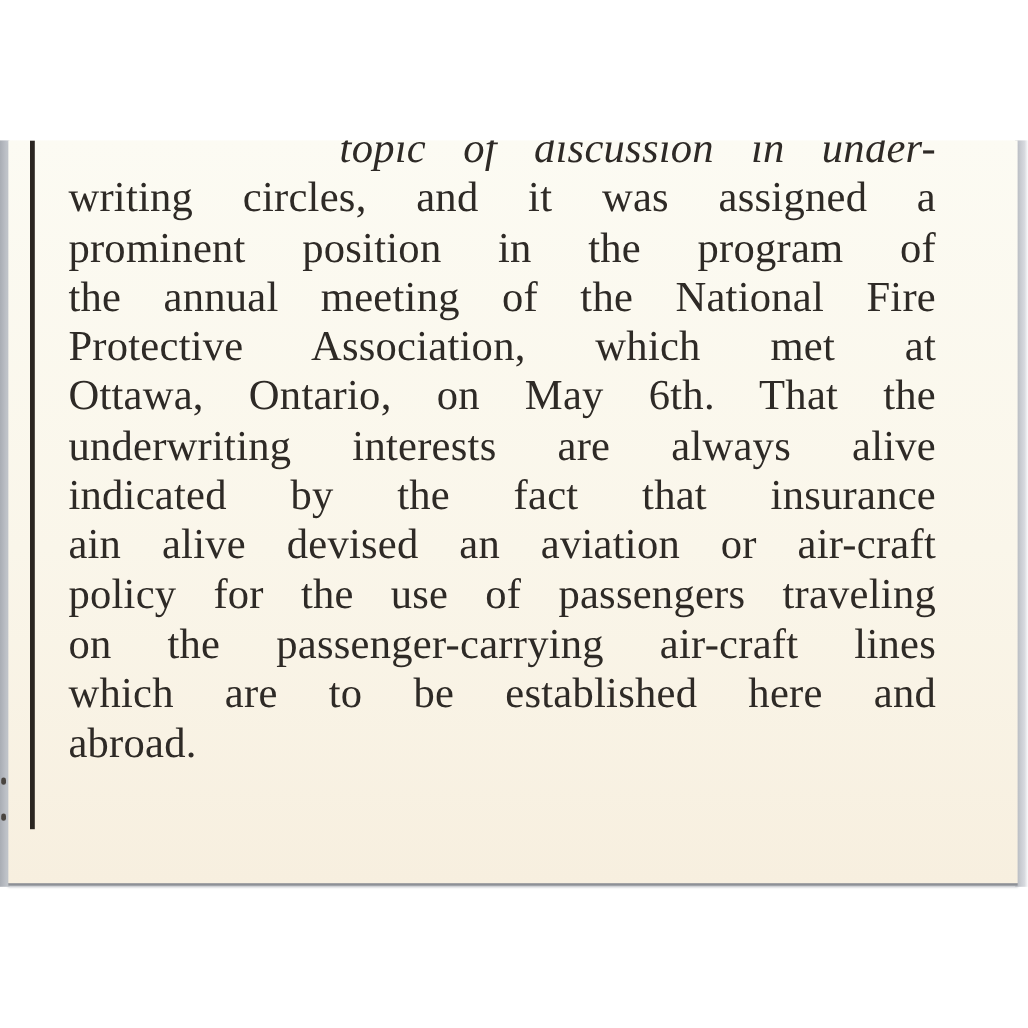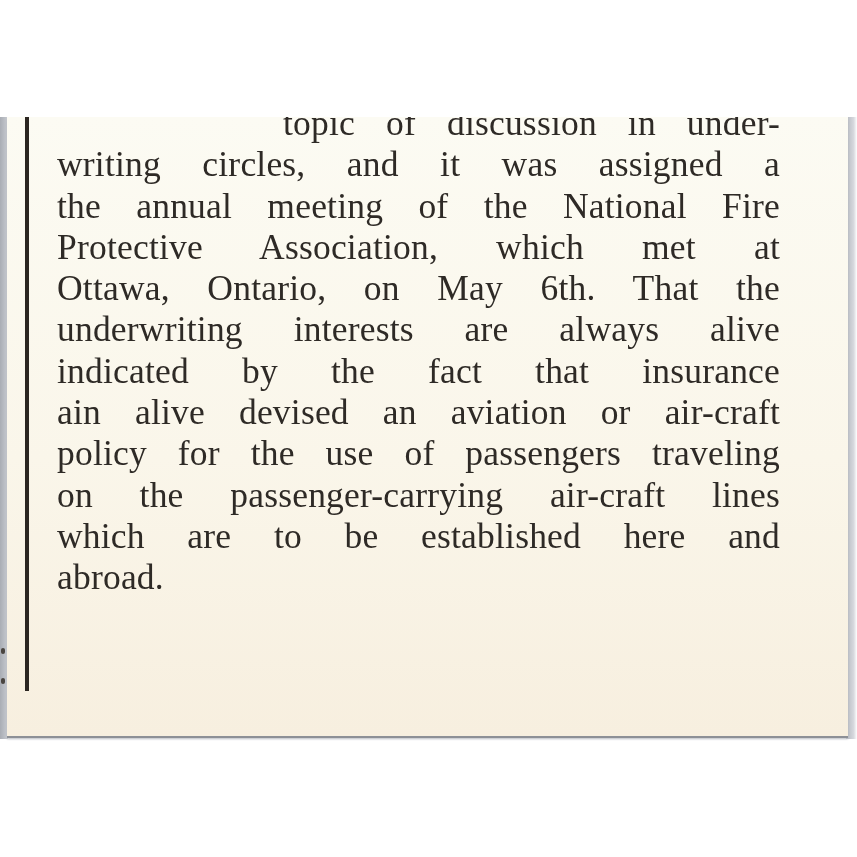--- a/index.html
+++ b/index.html
@@ -67,40 +67,42 @@
     }
     .line {
       display: block;
       white-space: nowrap;
       text-align: justify;
       text-align-last: justify;
       height: 41.3px;
     }
     .line.first {
       padding-left: 226px;
+      font-style: italic;
     }
     .line.last {
       text-align-last: left;
     }
   </style>
 </head>
 <body>
 
 <div class="left-shadow"></div>
 <div class="right-shadow"></div>
 
 <div class="edge-mark" style="left:1px; top:648px;"></div>
 <div class="edge-mark" style="left:1px; top:678px;"></div>
 
 <div class="paper">
   <div class="rule"></div>
 
   <div class="text-block">
     <span class="line first">topic of discussion in under-</span>
     <span class="line">writing circles, and it was assigned a</span>
+    <span class="line">prominent position in the program of</span>
     <span class="line">the annual meeting of the National Fire</span>
     <span class="line">Protective Association, which met at</span>
     <span class="line">Ottawa, Ontario, on May 6th. That the</span>
     <span class="line">underwriting interests are always alive</span>
     <span class="line">indicated by the fact that insurance</span>
     <span class="line">ain alive devised an aviation or air-craft</span>
     <span class="line">policy for the use of passengers traveling</span>
     <span class="line">on the passenger-carrying air-craft lines</span>
     <span class="line">which are to be established here and</span>
     <span class="line last">abroad.</span>

